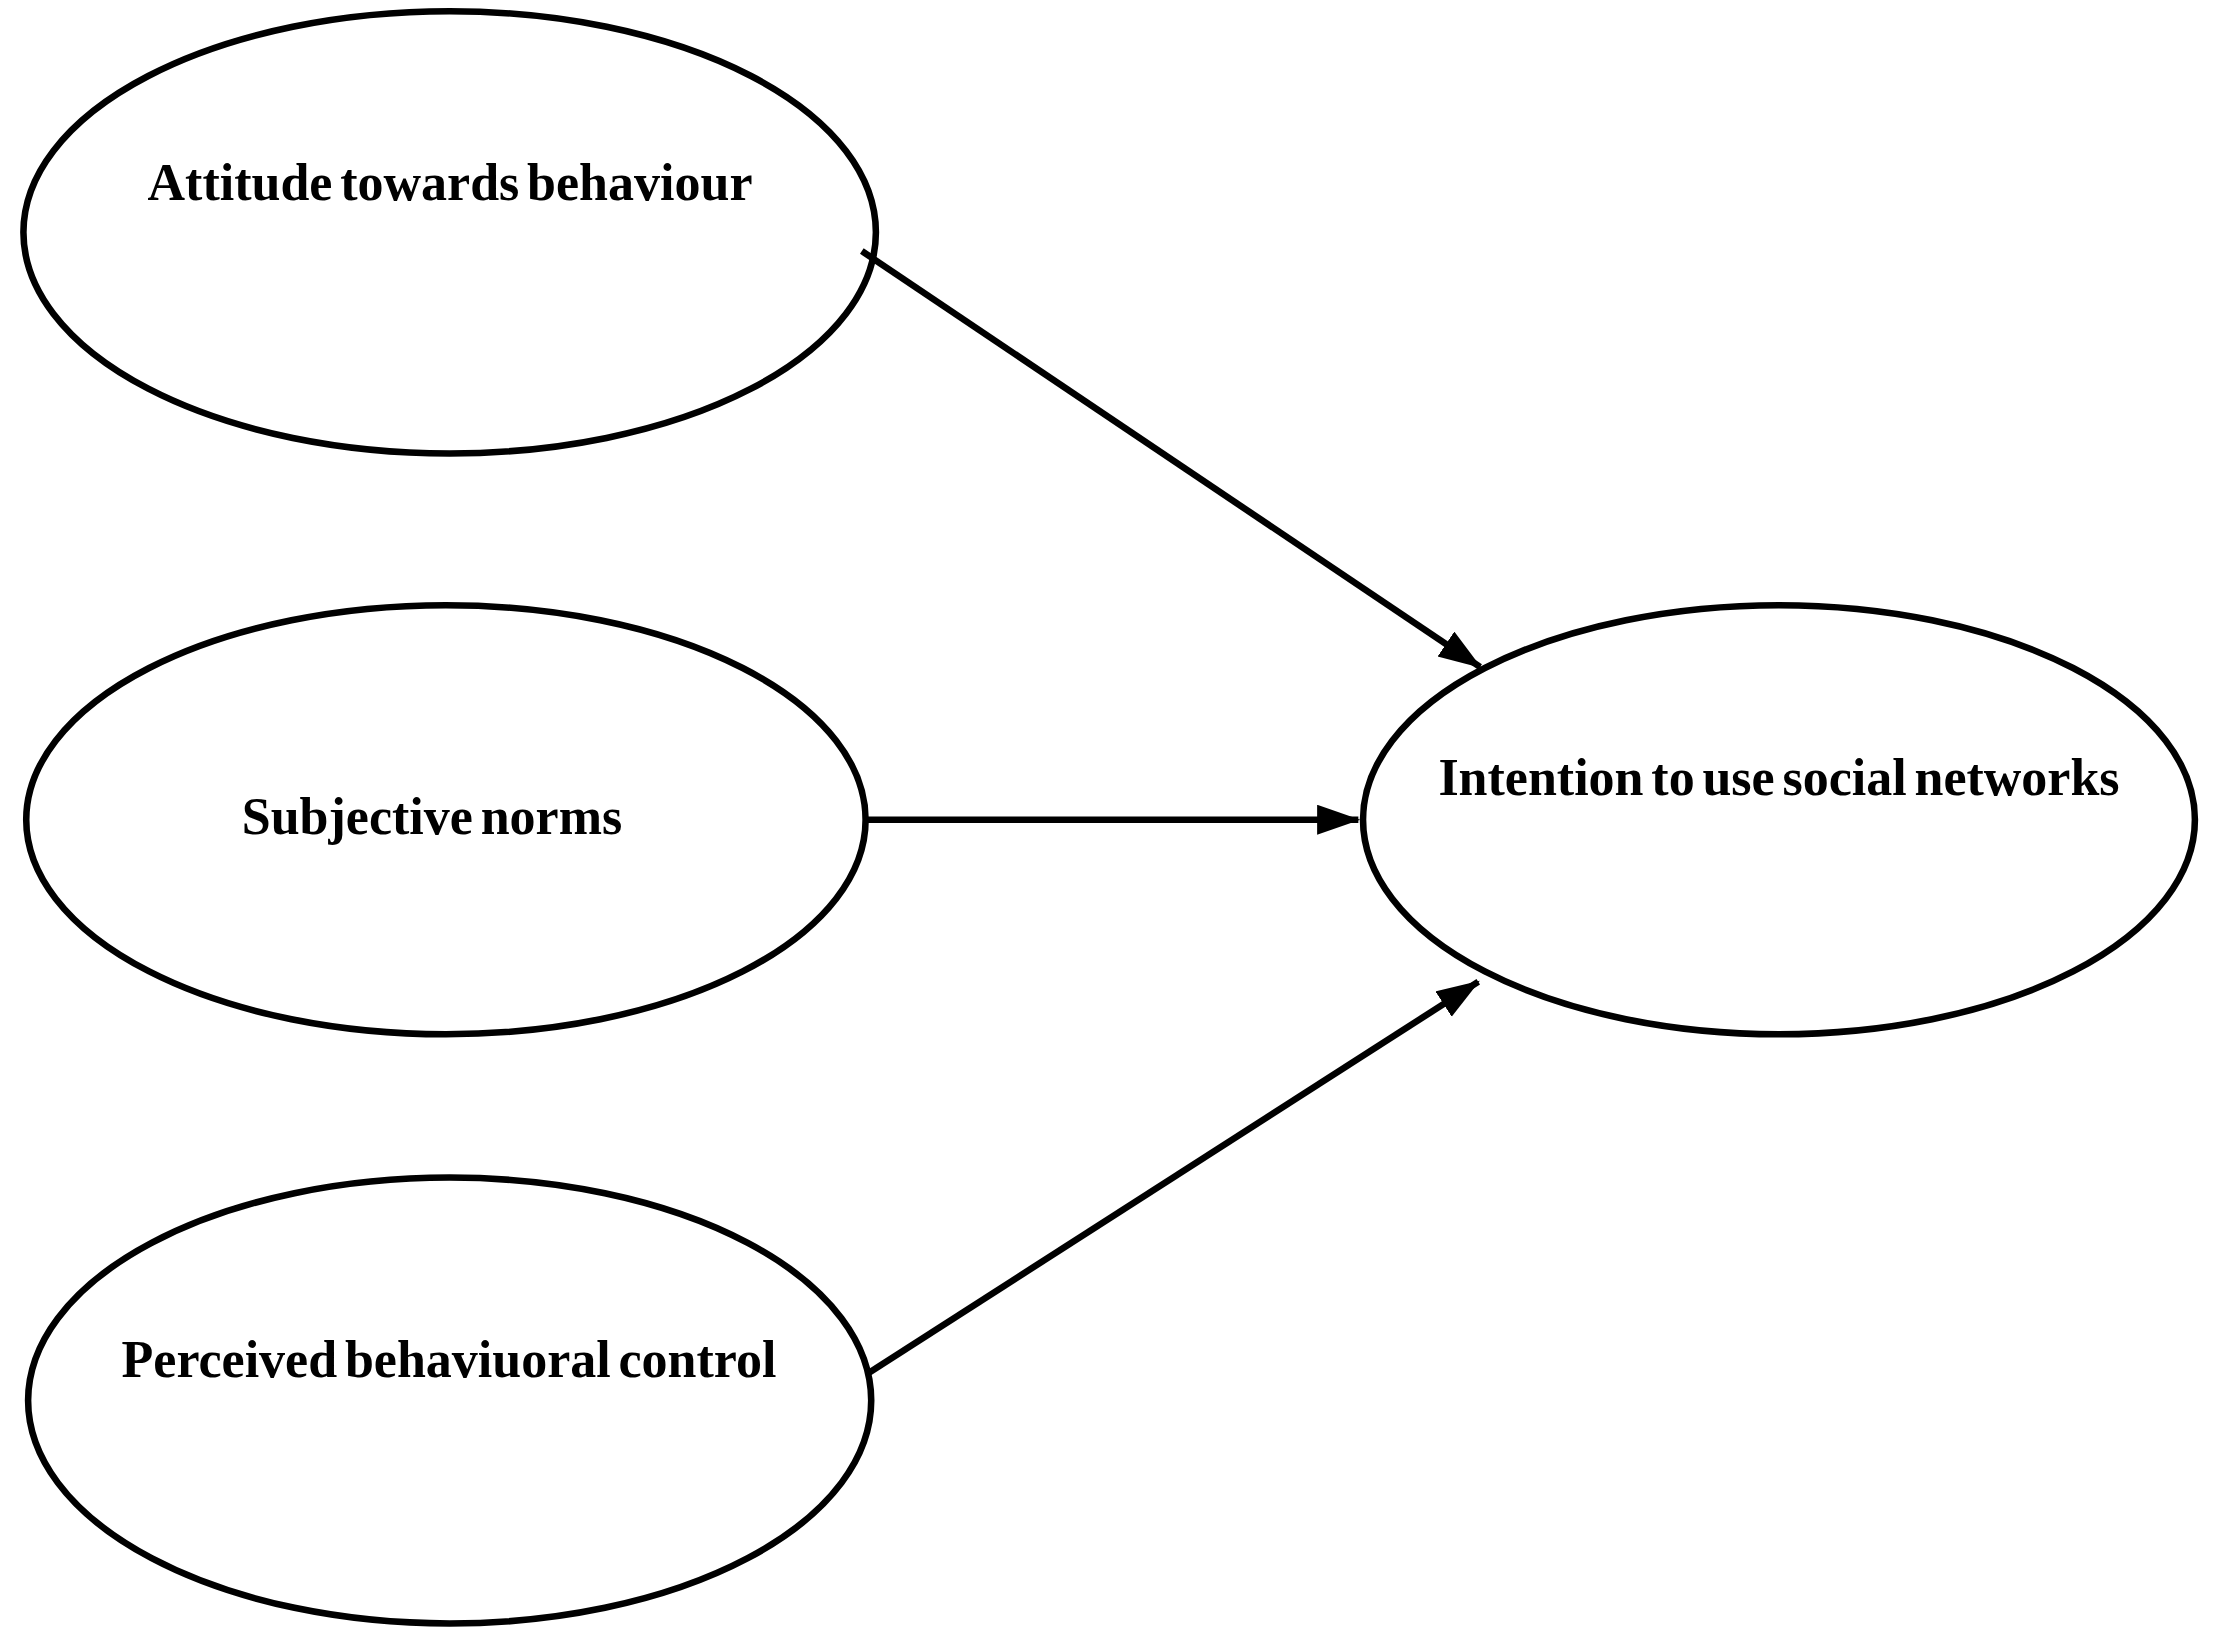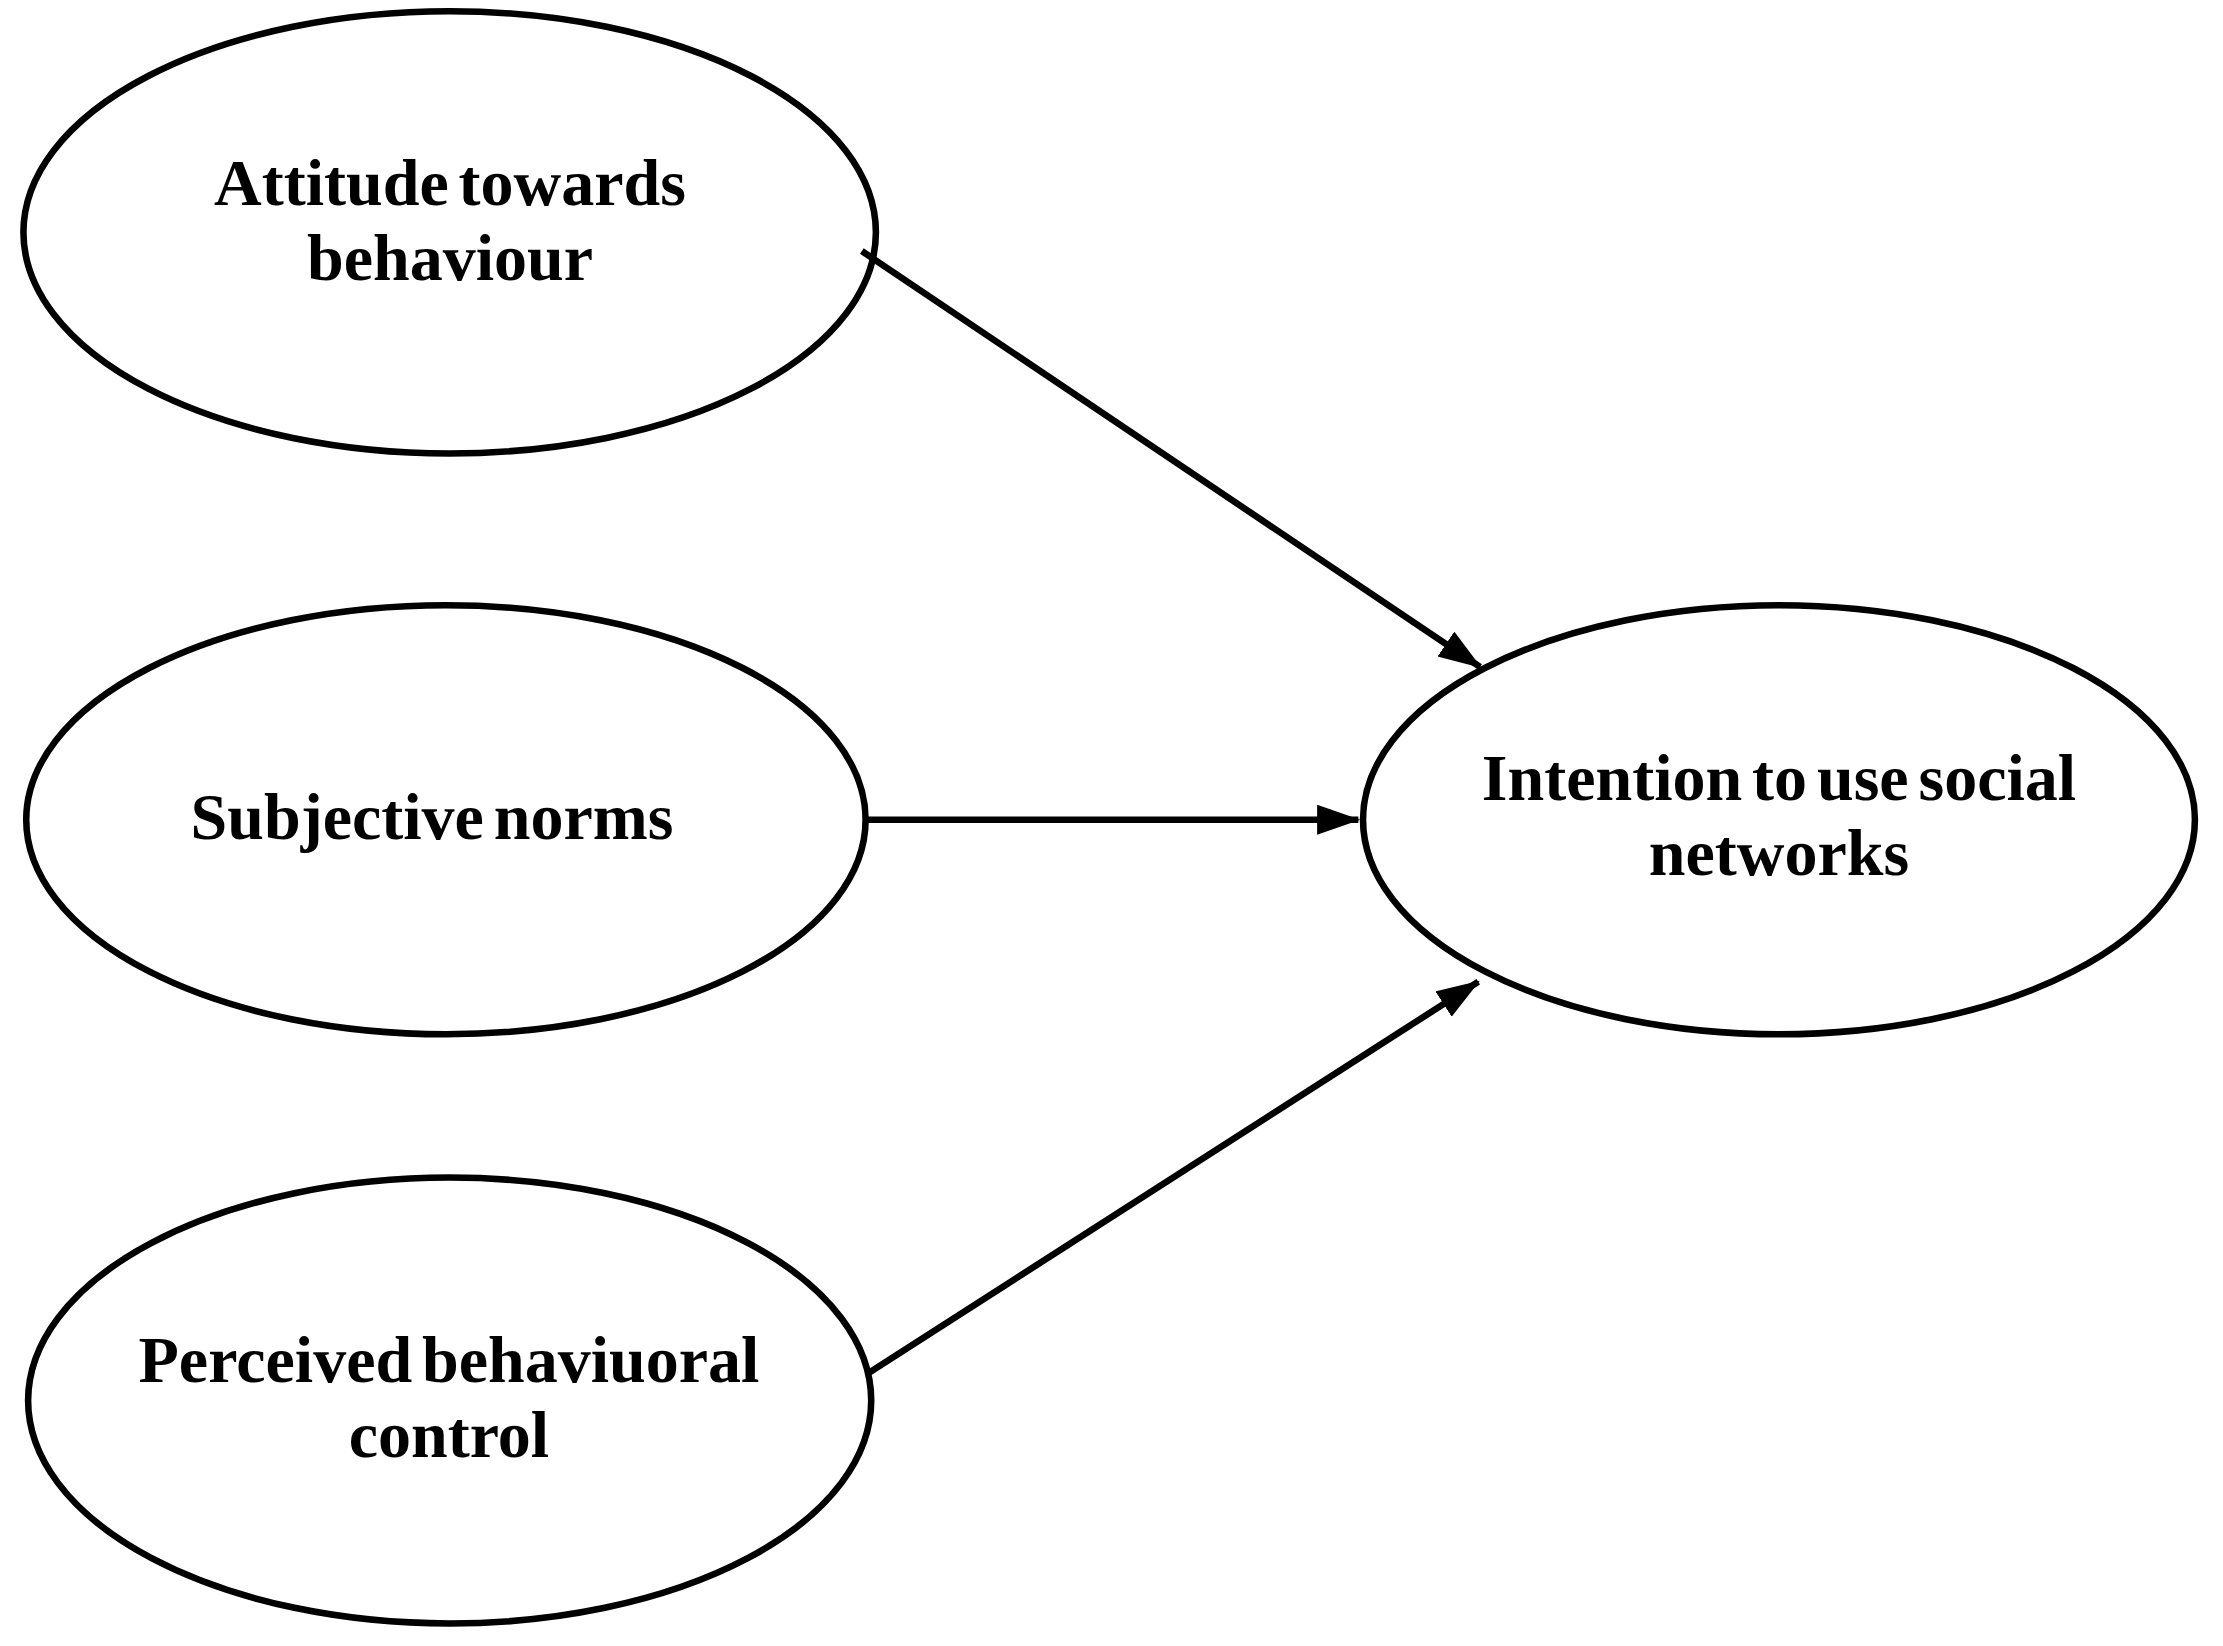--- a/index.html
+++ b/index.html
@@ -18,21 +18,21 @@
     position: absolute;
     left: 0;
     top: 0;
     width: 2223px;
     height: 1646px;
   }
   .node-label {
     position: absolute;
     font-family: "Liberation Serif", "DejaVu Serif", serif;
     font-weight: bold;
-    font-size: 66px;
+    font-size: 52px;
     line-height: 75px;
     color: #000000;
     text-align: center;
     word-spacing: -0.1em;
     white-space: normal;
   }
   .label-attitude   { left: 122px;  top: 145px;  width: 656px; }
   .label-subjective { left: 104px;  top: 779px;  width: 656px; }
   .label-perceived  { left: 37px;   top: 1322px; width: 824px; }
   .label-intention  { left: 1367px; top: 740px;  width: 824px; }

